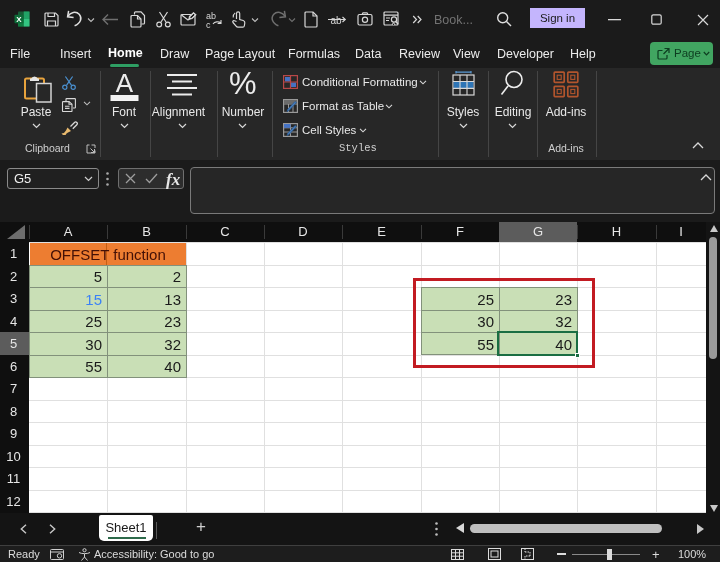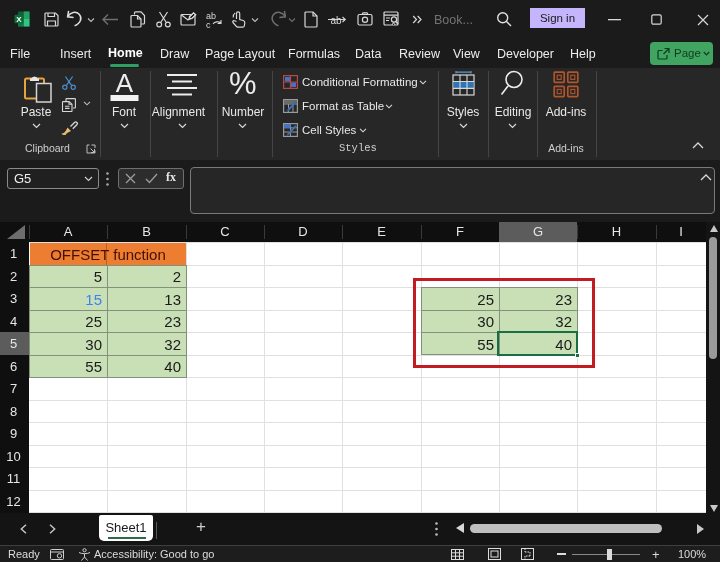--- a/index.html
+++ b/index.html
@@ -315,21 +315,21 @@
       <circle cx="1.5" cy="12.5" r="1.3" fill="#a8a8a8"></circle>
     </svg>
 
   <div class="abs" style="left:118px;top:8px;width:66px;height:21px;background:#2d2d2d;border:1px solid #6f6f6f;border-radius:3px;"></div>
   <svg class="abs" style="left:125px;top:13px;" width="11" height="11" viewBox="0 0 11 11" fill="none" stroke="#9d9d9d" stroke-width="1.3">
       <path d="M1 1 L10 10 M10 1 L1 10"></path>
     </svg>
   <svg class="abs" style="left:145px;top:13px;" width="13" height="11" viewBox="0 0 13 11" fill="none" stroke="#9d9d9d" stroke-width="1.3">
       <path d="M1 6 L4.5 9.5 L12 1"></path>
     </svg>
-  <div class="abs" style="left:166px;top:10px;font-size:12px;color:#e8e8e8;font-family:'Liberation Serif',serif;font-weight:bold;">fx</div>
+  <div class="abs" style="left:166px;top:10px;font-size:17px;color:#e8e8e8;font-style:italic;font-family:'Liberation Serif',serif;font-weight:bold;">fx</div>
 
   <div class="abs" style="left:190px;top:7px;width:525px;height:47px;background:#262626;border:1px solid #7a7a7a;border-radius:4px;"></div>
   <svg class="abs" style="left:700px;top:14px;" width="12" height="7" viewBox="0 0 12 7" fill="none" stroke="#d8d8d8" stroke-width="1.3">
       <path d="M1 6 L6 1 L11 6"></path>
     </svg>
 </div>
 
 <div id="grid" class="abs" style="left:0;top:222px;width:706px;height:292px;background:#ffffff;">
 
   <div class="abs" style="left:0;top:0;width:706px;height:20px;background:#0f0f0f;"></div>

